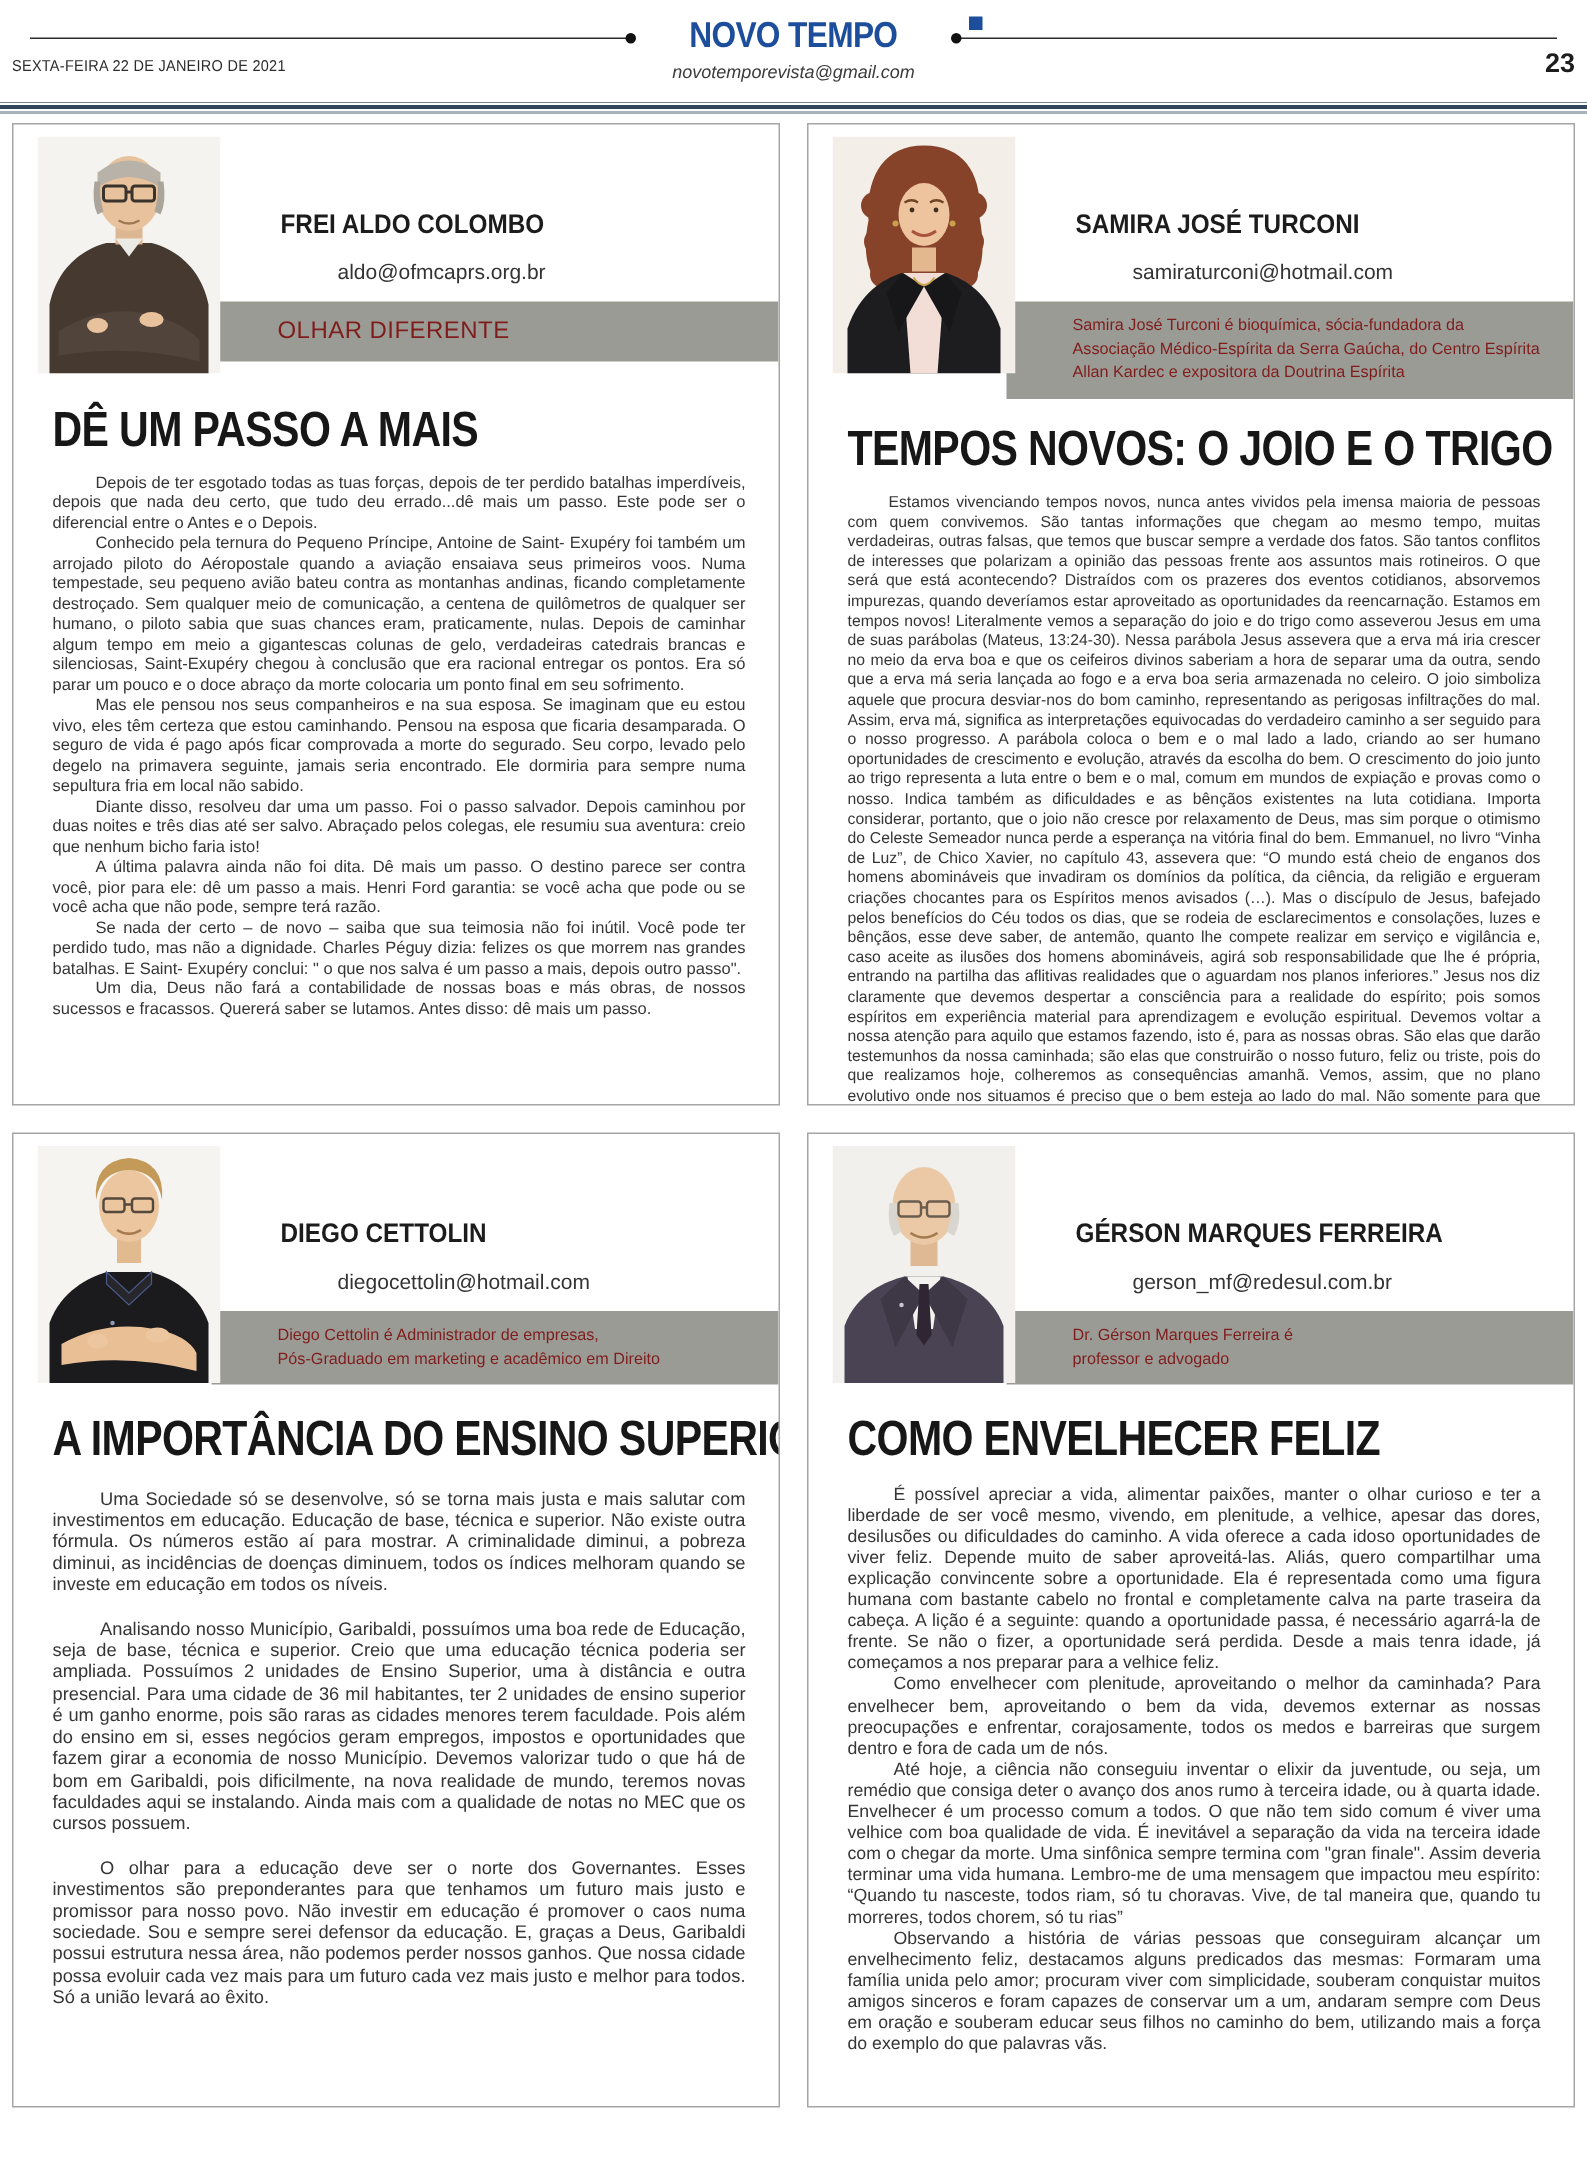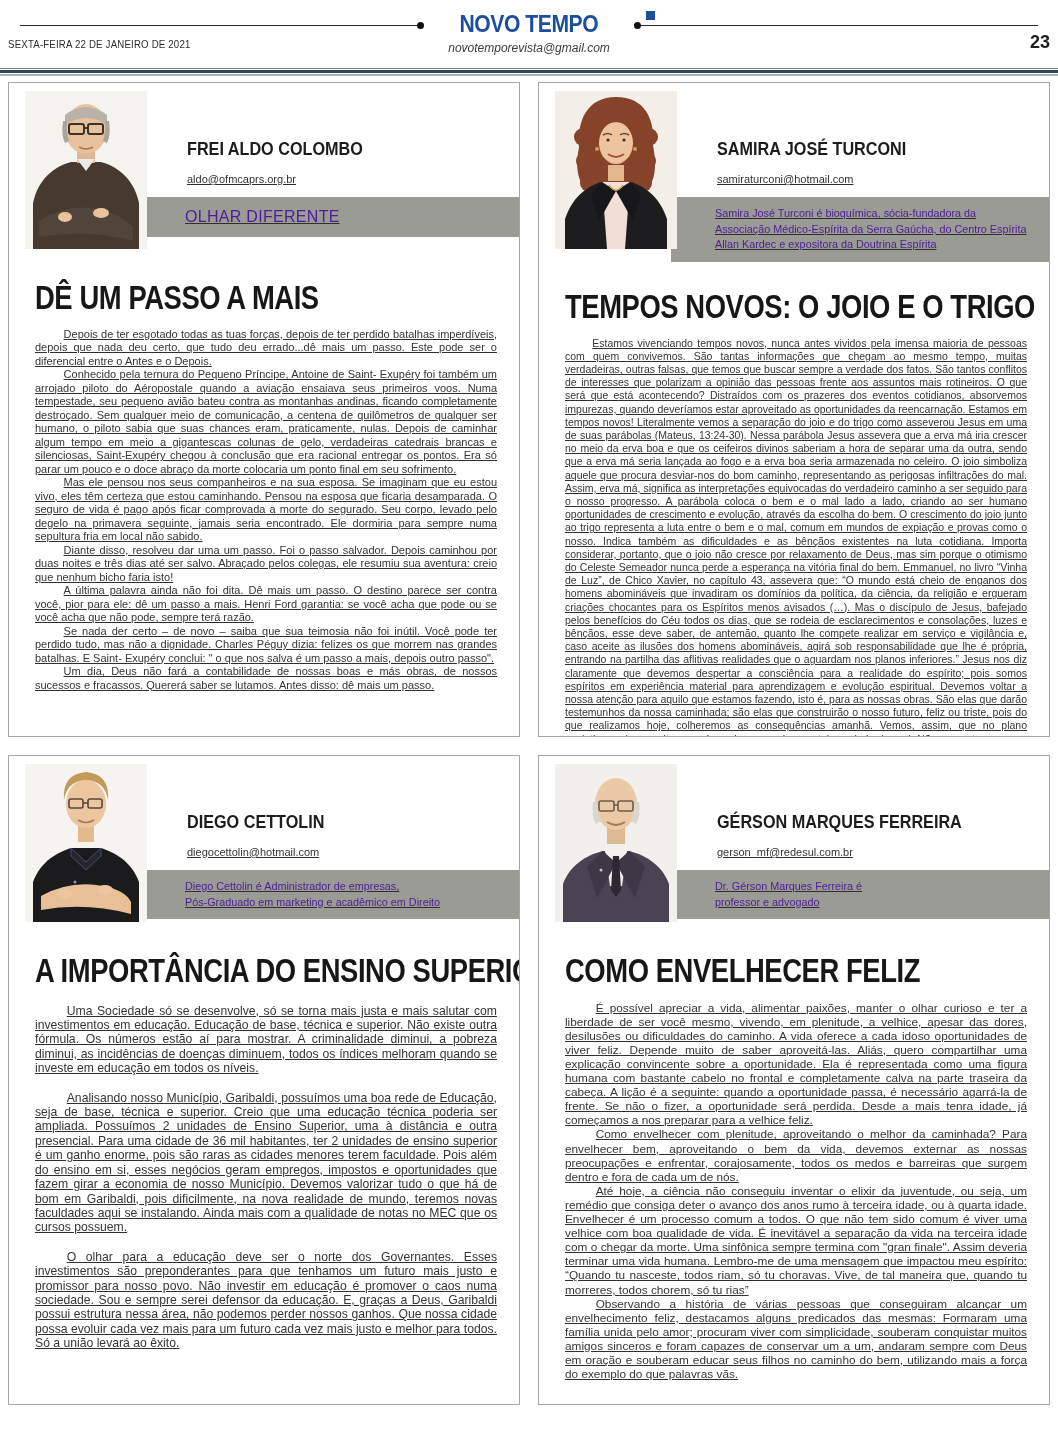--- a/index.html
+++ b/index.html
@@ -16,37 +16,37 @@
   .blue-sq{position:absolute; width:9px; height:9px; top:-14px; left:10px;}
   .mast-center{text-align:center; padding:0 26px; line-height:1;}
   .mast-title{font-weight:bold; font-size:24px; letter-spacing:-0.5px; display:inline-block; transform:scaleX(0.88); transform-origin:50% 50%;}
   .mast-email{font-style:italic; font-size:12px; color:#3c3c3c; margin-top:6px;}
   .date{position:absolute; left:8px; top:38px; font-size:10.5px; letter-spacing:0.2px; color:#2c2c2c; display:inline-block; transform:scaleX(0.92); transform-origin:0 50%;}
   .pagenum{position:absolute; right:8px; top:32px; font-size:18px; font-weight:bold; color:#1d1d1d;}
   .dbl-rule{height:8px; margin-top:14px;
     background:linear-gradient(to bottom,#74828f 0 1px,#ffffff 1px 2px,#33475c 2px 5px,#ffffff 5px 6px,#a9b2ba 6px 8px);}
 
   
-  .content{display:grid; grid-template-columns:512px 512px; grid-template-rows:655px 650px; gap:18px 18px; padding:0 8px; margin-top:14px;text-decoration:underline;}
+  .content{display:grid; grid-template-columns:512px 512px; grid-template-rows:655px 650px; gap:18px 18px; padding:0 8px; margin-top:14px;}
   .card{border:1px solid #a6a6a6; background:#fff; overflow:hidden; position:relative;}
 
   
   .author-header{position:relative; min-height:170px;}
   .photo{position:absolute; left:16px; top:8px; width:122px; height:158px;}
   .photo svg{display:block;}
   .meta{margin-left:150px; padding:56px 18px 0 28px;}
   .author-name{font-weight:bold; font-size:18px; color:#1c1c1c; letter-spacing:0; display:inline-block; transform:scaleX(0.9); transform-origin:0 50%; white-space:nowrap;}
-  .author-email{font-size:11px; color:#333; margin-top:13px;}
-  .banner{margin-left:132px; margin-top:12px; background:#9b9b95; color:#4c1d95; padding:9px 20px 9px 44px; white-space:pre-line;}
+  .author-email{font-size:14px; color:#333; margin-top:13px;margin-left:38px;}
+  .banner{margin-left:132px; margin-top:12px; background:#9b9b95; color:#7f1d1d; padding:9px 20px 9px 44px; white-space:pre-line;}
   .banner.big{font-size:16px; letter-spacing:0.3px; padding-top:11px; padding-bottom:11px;}
   .banner.small{font-size:10.8px; line-height:1.45;}
 
   
   .article{padding:12px 22px 16px 26px;}
-  .headline{margin:16px 0 12px 0; font-size:33px; font-weight:bold; color:#171717; line-height:1.05; white-space:nowrap;}
+  .headline{margin:4px 0 12px 0; font-size:33px; font-weight:bold; color:#171717; line-height:1.05; white-space:nowrap;}
   .headline span{display:inline-block; transform:scaleX(0.83); transform-origin:0 50%; letter-spacing:-0.5px;}
   .article p{margin:0; text-align:justify; text-indent:2.6em; color:#353535;}
   .fs-a p{font-size:11px;   line-height:13.5px;}
   .fs-b p{font-size:10.5px; line-height:13.2px;}
   .fs-c p{font-size:12.2px; line-height:14.4px;margin-top:15px;}
   .fs-d p{font-size:11.8px; line-height:14.1px;}
 </style>
 </head>
 <body>
 

